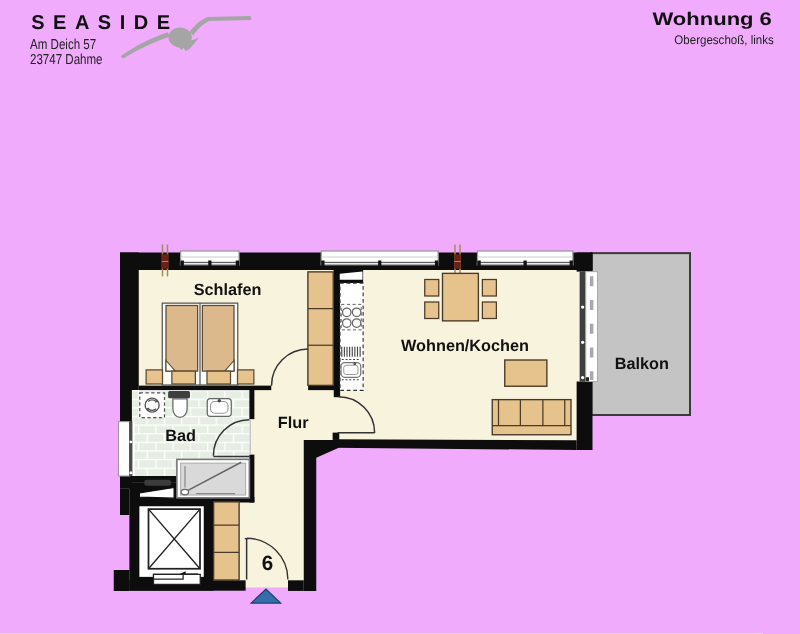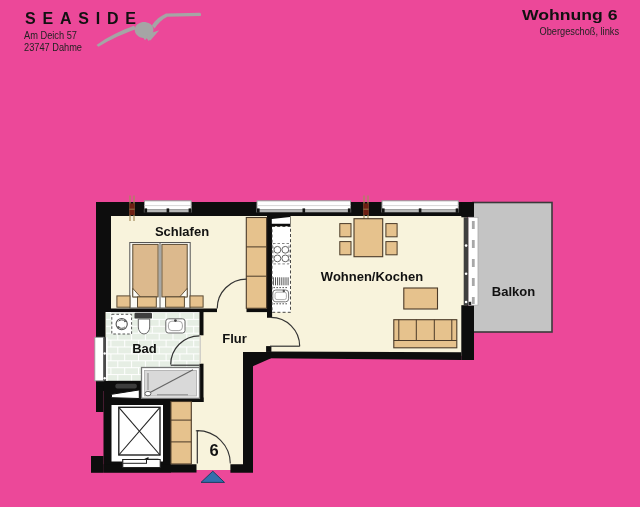--- a/index.html
+++ b/index.html
@@ -1,16 +1,16 @@
 <!DOCTYPE html>
 <html><head>
 <meta charset="utf-8">
 <style>
   html,body{margin:0;padding:0;background:#ffffff;}
-  .page{position:relative;width:640px;height:507px;background:#ec4899;overflow:hidden;
+  .page{position:relative;width:640px;height:507px;background:#f0abfc;overflow:hidden;
         font-family:"Liberation Sans", sans-serif;}
   svg text{font-family:"Liberation Sans", sans-serif;}
 </style>
 </head>
 <body>
 <div class="page">
 <svg width="640" height="507" viewBox="0 0 640 507" xmlns="http://www.w3.org/2000/svg">
 
 <g>
 <text x="25" y="23.6" font-size="16" font-weight="bold" letter-spacing="6.8" fill="#111" style="-webkit-text-stroke:0.5px #111;">SEASIDE</text>

